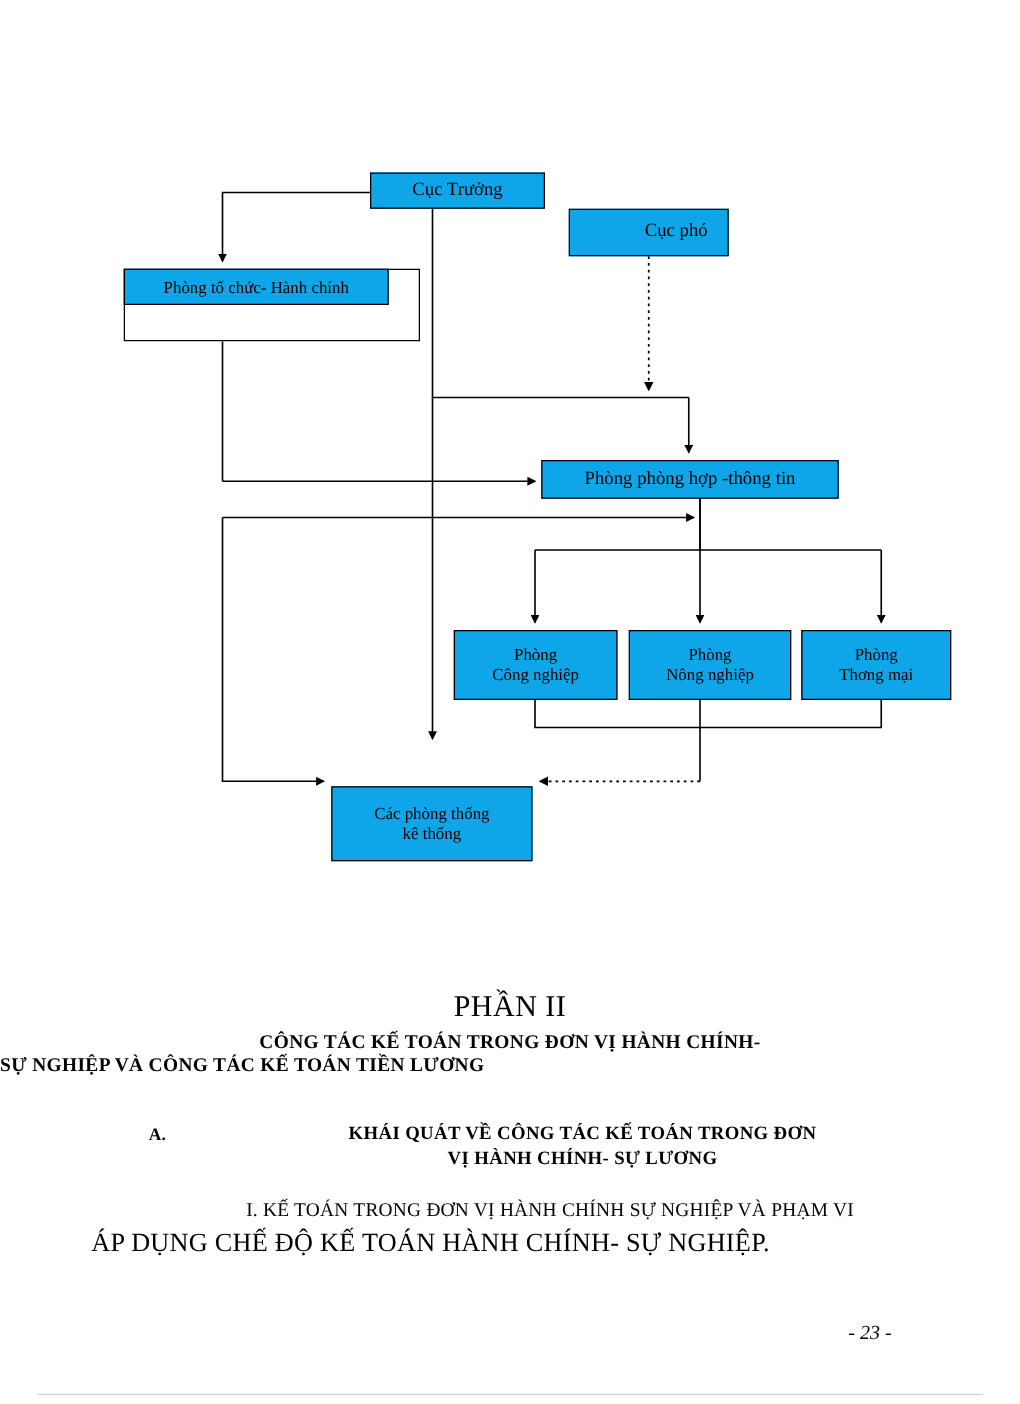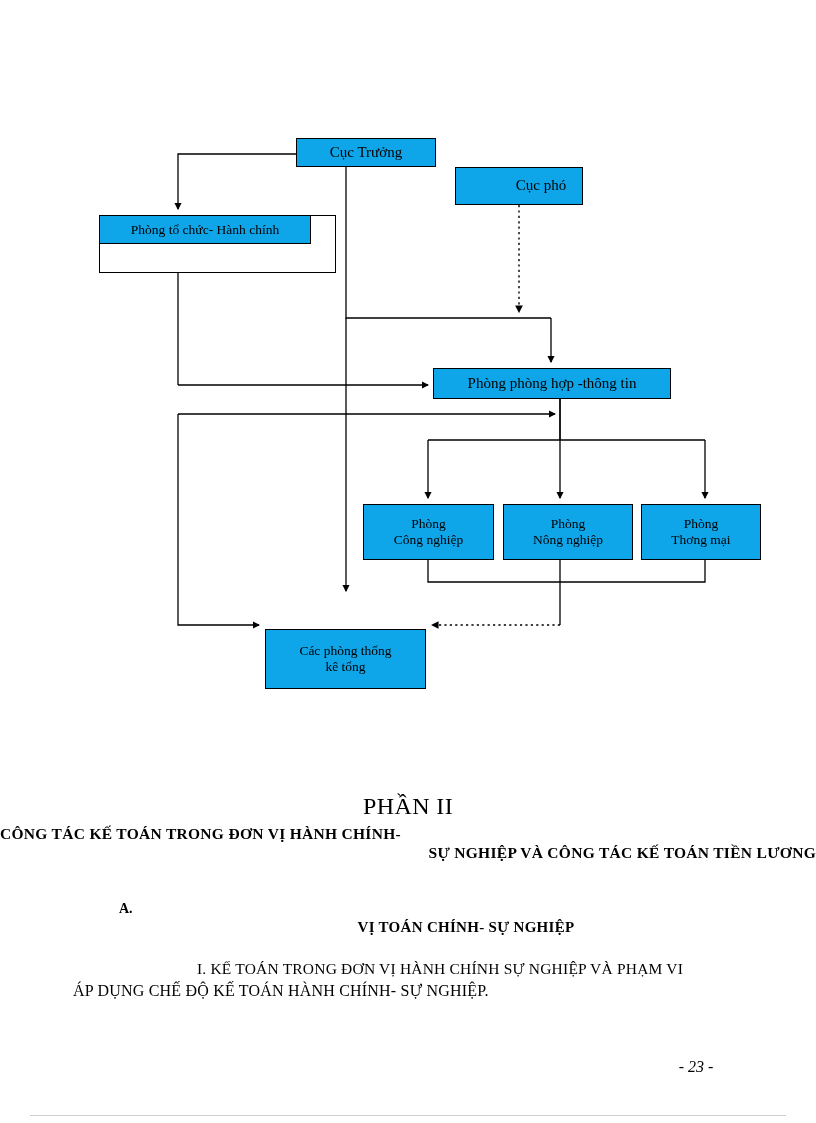--- a/index.html
+++ b/index.html
@@ -100,27 +100,28 @@
     color: #000;
   }
   #t-phan2 {
     left: 0; top: 793px; width: 816px;
     text-align: center;
     font-size: 24px;
     letter-spacing: 0.4px;
   }
   #t-title1 {
     left: 0; top: 825px; width: 816px;
+    text-align: center;
     font-size: 15.5px;
     font-weight: bold;
     letter-spacing: 0.3px;
   }
   #t-title2 {
     left: 0; top: 844px; width: 816px;
-    text-align: right;
+    text-align: left;
     font-size: 15.5px;
     font-weight: bold;
     letter-spacing: 0.3px;
   }
   #t-sec-letter {
     left: 119px; top: 901px;
     font-size: 14px;
     font-weight: bold;
   }
   #t-sec-line1 {
@@ -140,21 +141,21 @@
   #t-sub-line1 {
     left: 0; top: 960px; width: 816px;
     text-align: center;
     font-size: 15.5px;
     letter-spacing: 0.2px;
     padding-left: 32px;
   }
   #t-sub-line2 {
     left: 73px; top: 982px; width: 700px;
     text-align: left;
-    font-size: 16px;
+    font-size: 21px;
     letter-spacing: 0.2px;
   }
   #t-pageno {
     left: 656px; top: 1058px; width: 80px;
     text-align: center;
     font-size: 16px;
     font-style: italic;
   }
   #footer-rule {
     position: absolute;
@@ -249,30 +250,31 @@
     <div class="node" id="n-thuongmai">
       <div>
         <div>Phòng</div>
         <div>Thơng   mại</div>
       </div>
     </div>
 
     <div class="node" id="n-huyen">
       <div>
         <div>Các phòng thống</div>
-        <div>kê tổng</div>
+        <div>kê thống</div>
       </div>
     </div>
   </div>
 
   <div class="txt" id="t-phan2">PHẦN II</div>
   <div class="txt" id="t-title1">CÔNG TÁC KẾ TOÁN TRONG ĐƠN VỊ HÀNH CHÍNH-</div>
   <div class="txt" id="t-title2">SỰ NGHIỆP VÀ CÔNG TÁC KẾ TOÁN TIỀN LƯƠNG</div>
 
   <div class="txt" id="t-sec-letter">A.</div>
-  <div class="txt" id="t-sec-line2">VỊ TOÁN CHÍNH- SỰ NGHIỆP</div>
+  <div class="txt" id="t-sec-line1">KHÁI QUÁT VỀ CÔNG TÁC KẾ TOÁN TRONG ĐƠN</div>
+  <div class="txt" id="t-sec-line2">VỊ HÀNH CHÍNH- SỰ LƯƠNG</div>
 
   <div class="txt" id="t-sub-line1">I. KẾ TOÁN TRONG ĐƠN VỊ HÀNH  CHÍNH SỰ NGHIỆP VÀ PHẠM VI</div>
   <div class="txt" id="t-sub-line2">ÁP DỤNG CHẾ ĐỘ KẾ TOÁN HÀNH CHÍNH- SỰ NGHIỆP.</div>
 
   <div class="txt" id="t-pageno">- 23 -</div>
   <div id="footer-rule"></div>
 </div>
 
 </body></html>

